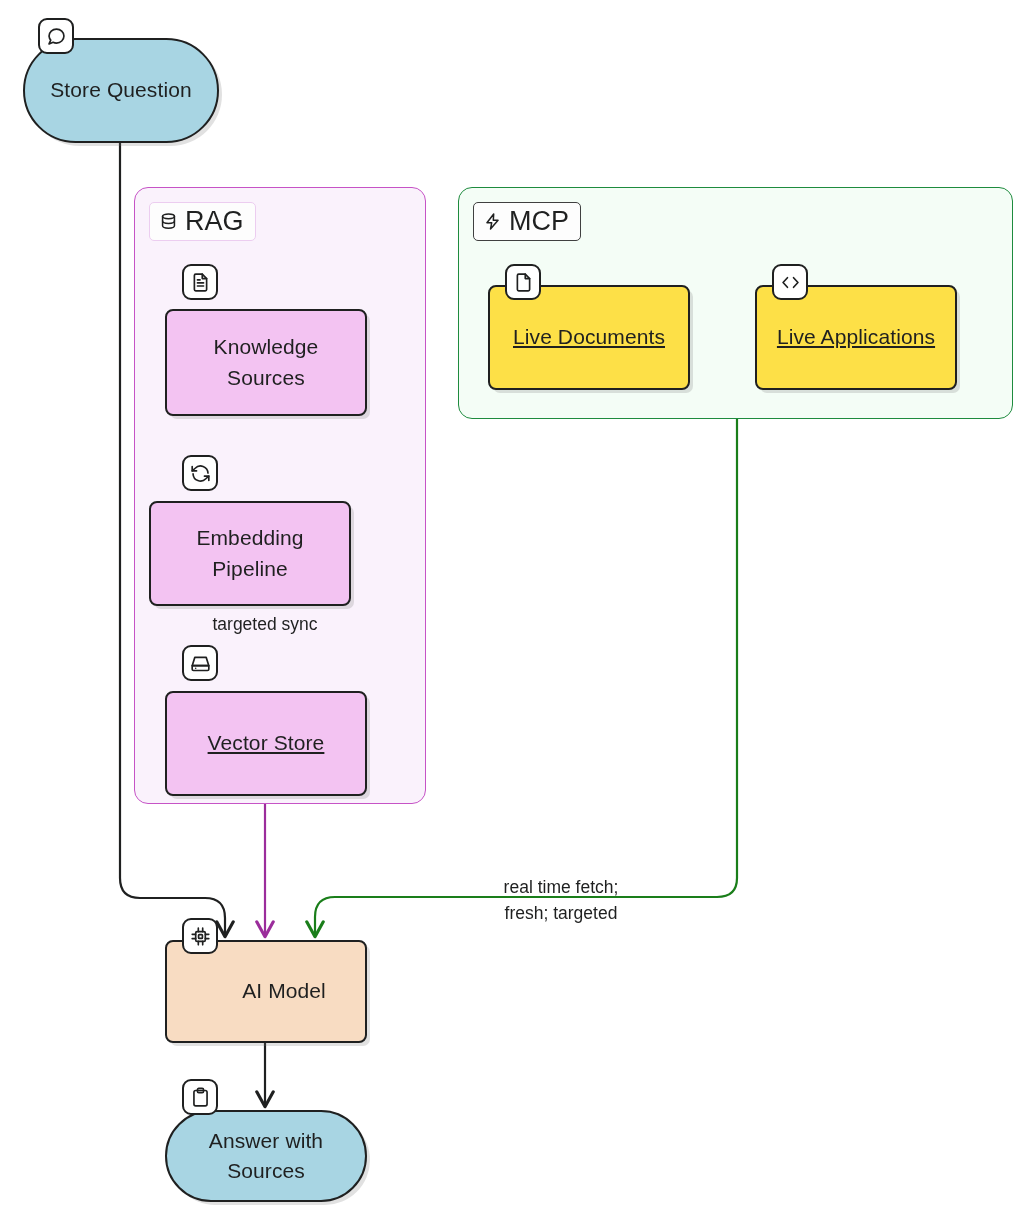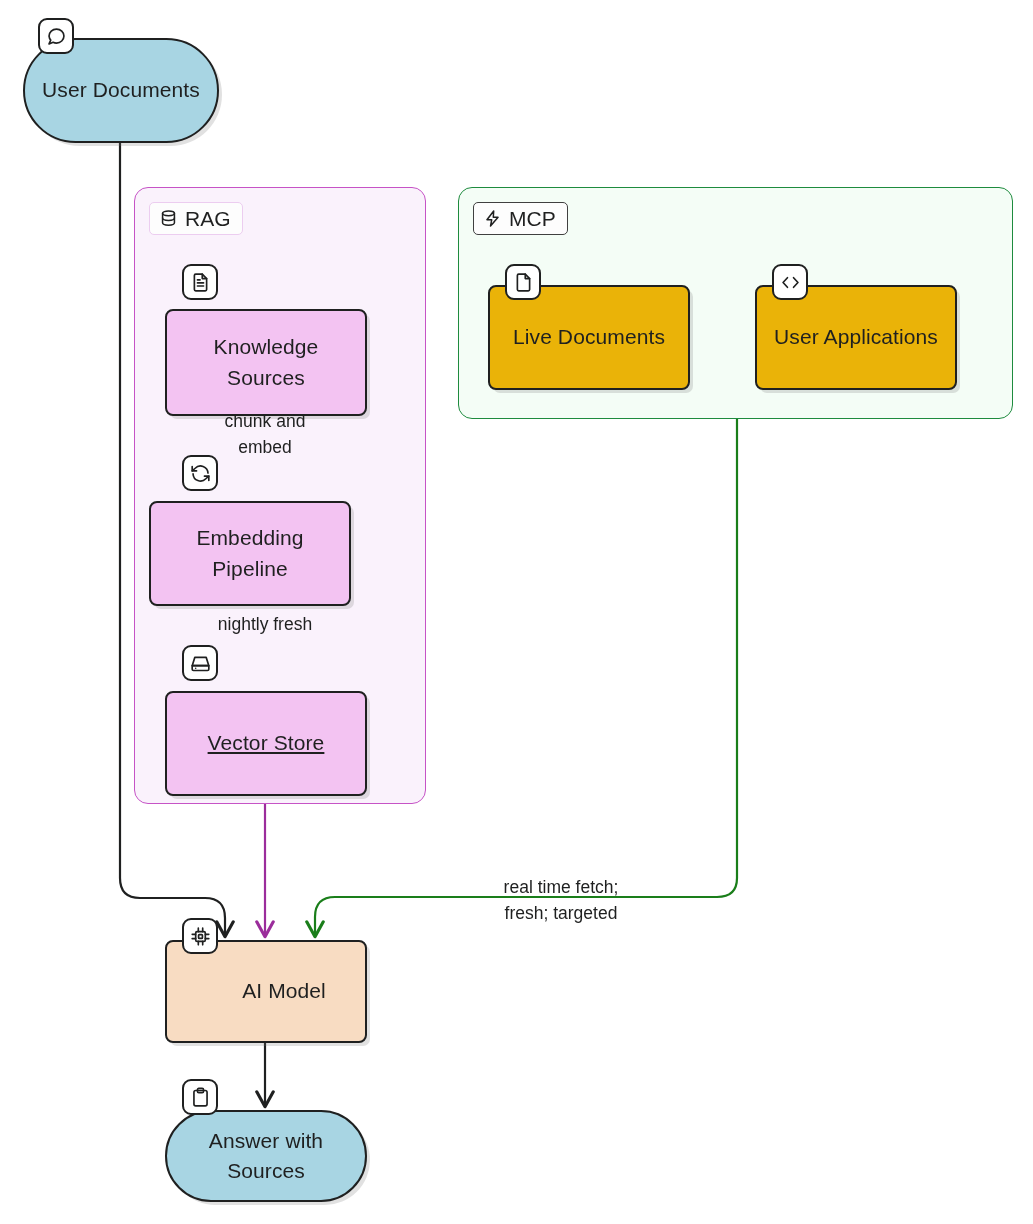--- a/index.html
+++ b/index.html
@@ -46,21 +46,21 @@
   }
   .cluster-label {
     position: absolute;
     display: flex;
     align-items: center;
     gap: 7px;
     box-sizing: border-box;
     padding: 5px 11px 5px 9px;
     background: #fdfdfd;
     border-radius: 5px;
-    font-size: 21px;
+    font-size: 27px;
     line-height: 1;
     color: #1f2020;
     white-space: nowrap;
   }
   .cluster-label.rag { border: 1px solid #eccdf0; }
   .cluster-label.mcp { border: 1px solid #404040; }
   .cluster-label .ico { display: inline-flex; }
 
   
   .node {
@@ -73,21 +73,21 @@
     border: 2.4px solid #1f2020;
     box-shadow: 4px 4px 0 -1px rgba(120,120,120,.22);
     font-size: 21px;
     line-height: 1.45;
     color: #1f2020;
     letter-spacing: .1px;
   }
   .node.rect   { border-radius: 8px; }
   .node.stadium{ border-radius: 999px; }
   .node.pink   { background: #f3c3f2; margin-top: 24px; }
-  .node.green  { background: #eab308; }
+  .node.green  { background: #fde047; text-decoration: underline; }
   .node.blue   { background: #a8d5e3; }
   .node.peach  { background: #f8dcc2; padding-left: 36px; }
   .node .lbl { padding: 0 10px; }
 
   
   .badge {
     position: absolute;
     width: 36px;
     height: 36px;
     box-sizing: border-box;
@@ -162,21 +162,21 @@
   <div class="cluster-label mcp" style="left:473px; top:202px;">
     <span class="ico">
       <svg width="19" height="19" viewBox="0 0 24 24" fill="none" stroke="#1f2020" stroke-width="1.9" stroke-linecap="round" stroke-linejoin="round">
         <path d="M13.5 2.5 L5 13.5 h6 L9.5 21.5 L19 10.5 h-6 z"></path>
       </svg>
     </span>
     <span>MCP</span>
   </div>
 
   <div class="node stadium blue" style="left:23px; top:38px; width:196px; height:105px;">
-    <span class="lbl">User Documents</span>
+    <span class="lbl">Store Question</span>
   </div>
   <div class="badge" style="left:38px; top:18px;">
     <svg width="21" height="21" viewBox="0 0 24 24" fill="none" stroke="#1f2020" stroke-width="1.9" stroke-linecap="round" stroke-linejoin="round">
       <path d="M20.5 11.5 a8.5 8 0 0 1 -8.5 8 a9 9 0 0 1 -3.9 -0.9 L3.5 20.5 l1.9 -4.4 A8 8 0 0 1 3.5 11.5 a8.5 8 0 0 1 8.5 -8 a8.5 8 0 0 1 8.5 8 z"></path>
     </svg>
   </div>
 
   <div class="node rect pink" style="left:165px; top:285px; width:202px; height:107px;">
     <span class="lbl">Knowledge<br>Sources</span>
   </div>
@@ -215,21 +215,21 @@
     <span class="lbl">Live Documents</span>
   </div>
   <div class="badge" style="left:505px; top:264px;">
     <svg width="21" height="21" viewBox="0 0 24 24" fill="none" stroke="#1f2020" stroke-width="1.9" stroke-linecap="round" stroke-linejoin="round">
       <path d="M14 2.5 H6.5 A1.5 1.5 0 0 0 5 4 v16 a1.5 1.5 0 0 0 1.5 1.5 h11 A1.5 1.5 0 0 0 19 20 V7.5 z"></path>
       <path d="M14 2.5 V7.5 H19"></path>
     </svg>
   </div>
 
   <div class="node rect green" style="left:755px; top:285px; width:202px; height:105px;">
-    <span class="lbl">User Applications</span>
+    <span class="lbl">Live Applications</span>
   </div>
   <div class="badge" style="left:772px; top:264px;">
     <svg width="21" height="21" viewBox="0 0 24 24" fill="none" stroke="#1f2020" stroke-width="1.9" stroke-linecap="round" stroke-linejoin="round">
       <path d="M8.5 6.5 L3.5 12 l5 5.5"></path>
       <path d="M15.5 6.5 L20.5 12 l-5 5.5"></path>
     </svg>
   </div>
 
   <div class="node rect peach" style="left:165px; top:940px; width:202px; height:103px;">
     <span class="lbl">AI Model</span>
@@ -246,22 +246,20 @@
   <div class="node stadium blue" style="left:165px; top:1110px; width:202px; height:92px;">
     <span class="lbl">Answer with<br>Sources</span>
   </div>
   <div class="badge" style="left:182px; top:1079px;">
     <svg width="21" height="21" viewBox="0 0 24 24" fill="none" stroke="#1f2020" stroke-width="1.9" stroke-linecap="round" stroke-linejoin="round">
       <rect x="4.5" y="4" width="15" height="17.5" rx="2"></rect>
       <rect x="8.5" y="1.5" width="7" height="5" rx="1.6"></rect>
     </svg>
   </div>
 
-  <div class="elabel" style="left:185px; top:408px; width:160px;">chunk and
-embed</div>
-
-  <div class="elabel" style="left:185px; top:611px; width:160px;">nightly fresh</div>
+
+  <div class="elabel" style="left:185px; top:611px; width:160px;">targeted sync</div>
 
 
   <div class="elabel left" style="left:466px; top:874px; width:190px;">real time fetch;
 fresh; targeted</div>
 
 </div>
 
 </body></html>

